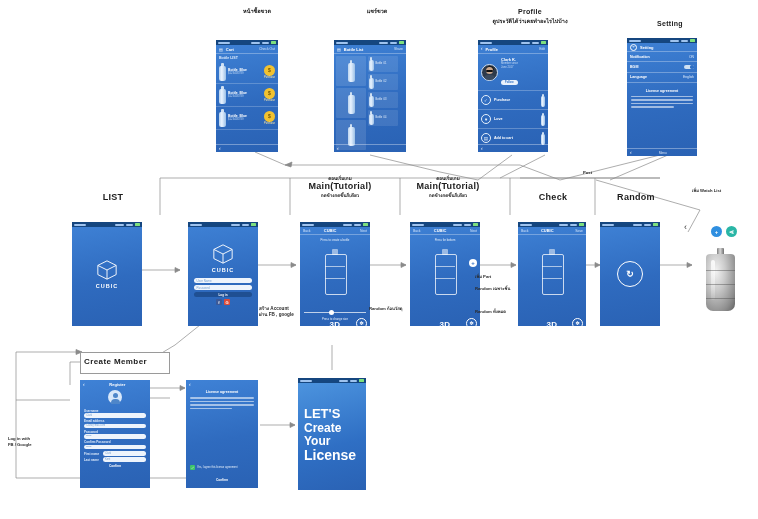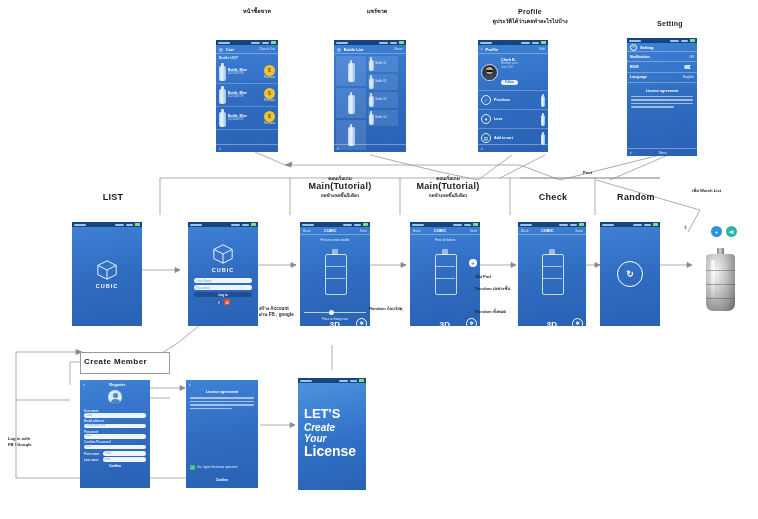--- a/index.html
+++ b/index.html
@@ -117,21 +117,21 @@
   .regconfirm{font-size:3.2px;color:#fff;text-align:center;font-weight:bold;margin-top:2.5px;}
 
   
   .licchk{display:flex;gap:2px;align-items:center;padding:0 4px;}
   .licchk i{width:5px;height:5px;border-radius:1px;background:#3ec46a;display:flex;align-items:center;justify-content:center;color:#fff;font-size:3.5px;}
   .licchk span{font-size:2.6px;color:#e7f0fb;}
 
   
   .lets{padding:24px 6px 0;}
   .lets .l1{font-size:13px;color:#fff;font-weight:bold;line-height:1.12;}
-  .lets .l2{font-size:10px;color:#fff;font-weight:bold;line-height:1.12;font-style:italic;}
+  .lets .l2{font-size:12px;color:#fff;font-weight:bold;line-height:1.12;}
   .lets .l3{font-size:14px;color:#fff;font-weight:bold;line-height:1.05;}
 
   
   .photobottle{position:absolute;}
   .pbneck{position:absolute;left:11px;top:0;width:7px;height:7px;background:linear-gradient(90deg,#7e7e7e,#d8d8d8 45%,#6f6f6f);border-radius:1px;}
   .pbbody{position:absolute;left:0;top:6px;width:29px;height:57px;background:radial-gradient(ellipse at 35% 30%,#f2f2f2 0%,#c9c9c9 35%,#8e8e8e 75%,#5f5f5f 100%);border-radius:4px 4px 7px 7px;}
   .pbshine{position:absolute;left:5px;top:12px;width:4px;height:40px;background:linear-gradient(180deg,rgba(255,255,255,.85),rgba(255,255,255,.1));border-radius:3px;}
   .pbring{position:absolute;left:0;width:29px;height:1px;background:rgba(80,80,80,.45);}
 
   .iconbtn{position:absolute;width:11px;height:11px;border-radius:50%;display:flex;align-items:center;justify-content:center;color:#fff;font-size:6px;font-weight:bold;}

